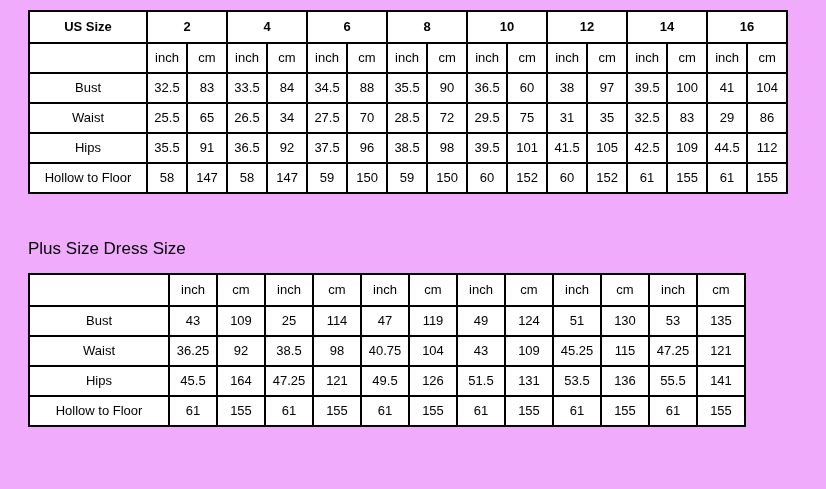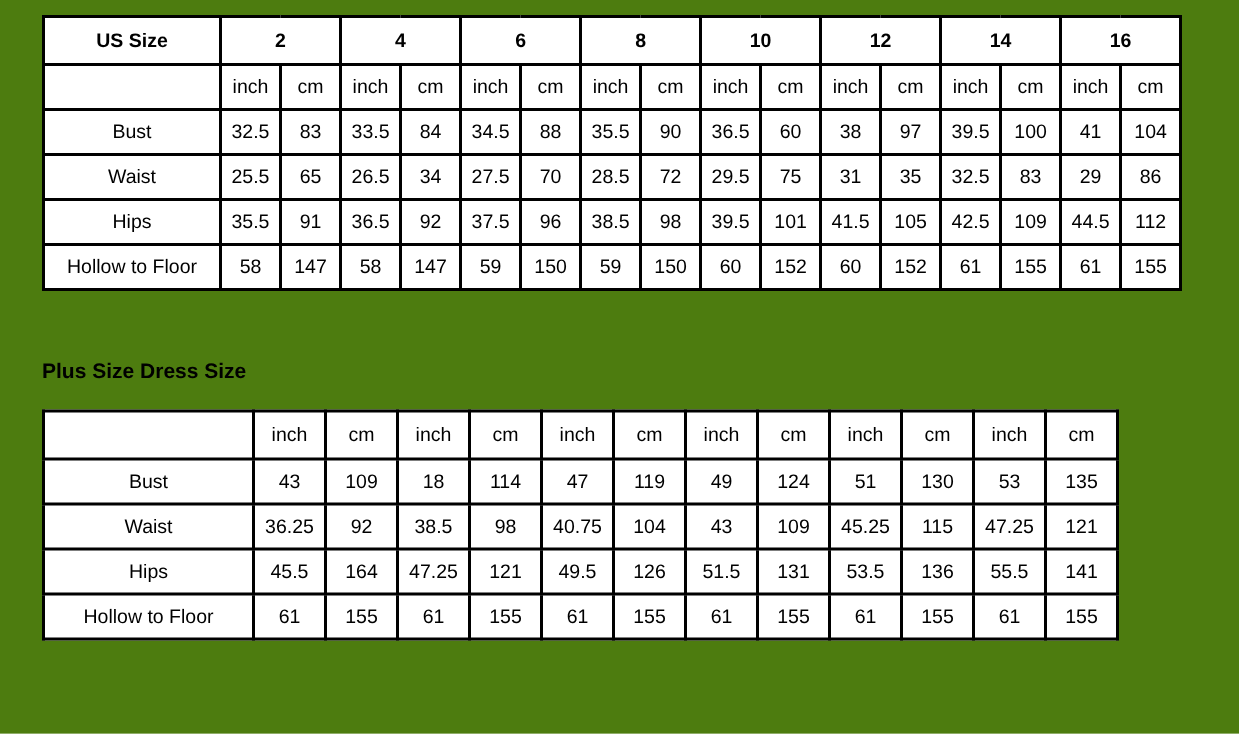--- a/index.html
+++ b/index.html
@@ -11,21 +11,21 @@
     width: 826px;
     height: 489px;
     font-family: "Liberation Sans", sans-serif;
     color: #000000;
     overflow: hidden;
   }
   .page {
     position: relative;
     width: 826px;
     height: 489px;
-    background: #4d7c0f;
+    background: #f0abfc;
   }
   table.size-table {
     border-collapse: collapse;
     table-layout: fixed;
     background: #ffffff;
   }
   table.size-table td {
     border: 2px solid #000000;
     text-align: center;
     vertical-align: middle;
@@ -55,22 +55,22 @@
   }
   #standard-table td { height: 28px; }
   #standard-table tr.header-row td { height: 30px; }
   #standard-table tr.unit-row td { height: 28px; }
 
   
   .section-heading {
     position: absolute;
     left: 28px;
     top: 239px;
-    font-size: 14px;
-    font-weight: bold;
+    font-size: 17px;
+    font-weight: normal;
     color: #000000;
   }
 
   
   #plus-table {
     position: absolute;
     left: 28px;
     top: 273px;
     width: 716px;
   }
@@ -249,21 +249,21 @@
         <td class="unit">inch</td>
         <td class="unit">cm</td>
         <td class="unit">inch</td>
         <td class="unit">cm</td>
       </tr>
 
       <tr>
         <td class="rowlabel">Bust</td>
         <td>43</td>
         <td>109</td>
-        <td>18</td>
+        <td>25</td>
         <td>114</td>
         <td>47</td>
         <td>119</td>
         <td>49</td>
         <td>124</td>
         <td>51</td>
         <td>130</td>
         <td>53</td>
         <td>135</td>
       </tr>

